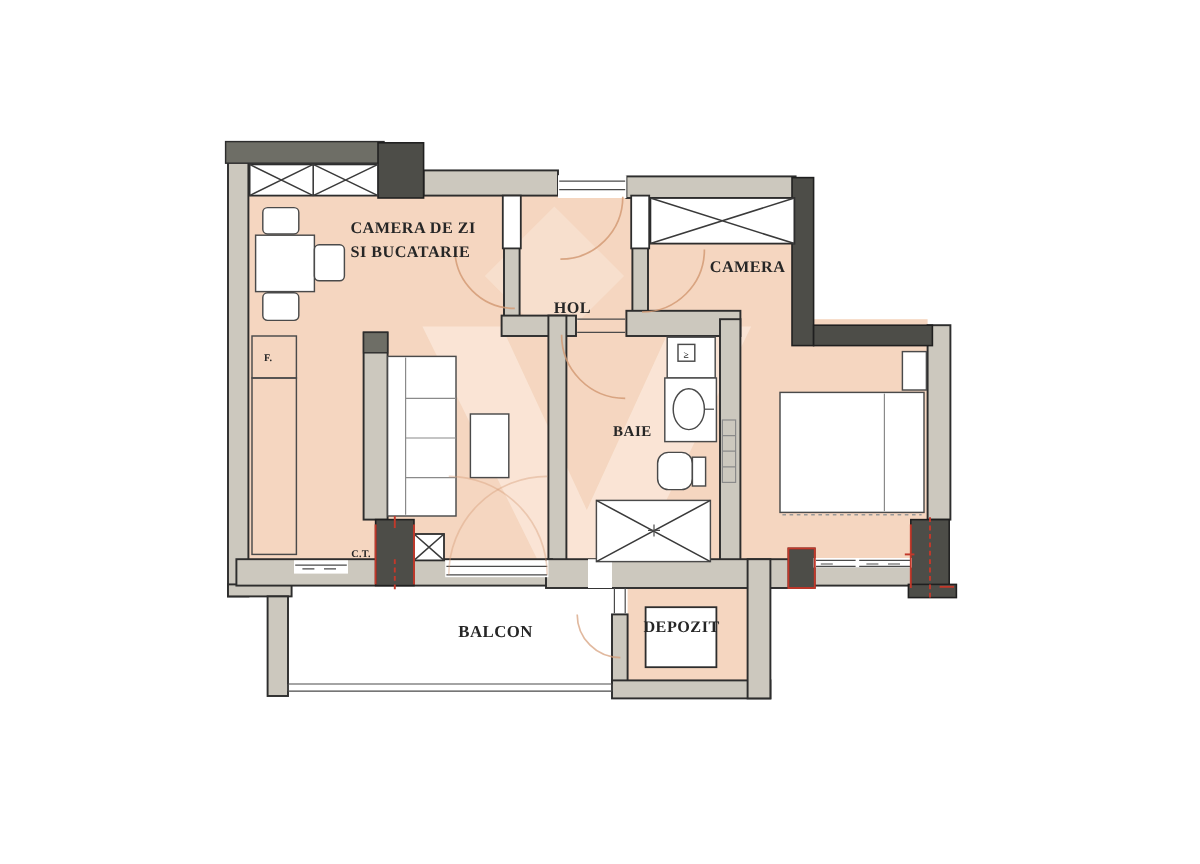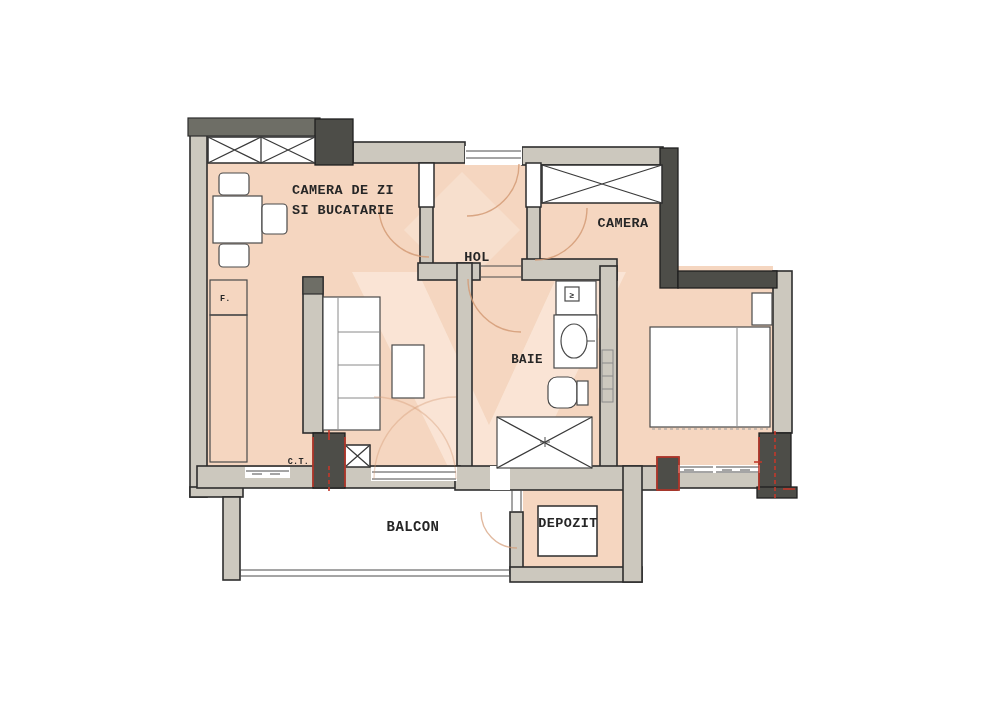--- a/index.html
+++ b/index.html
@@ -1,18 +1,18 @@
 <!DOCTYPE html>
 <html><head>
 <meta charset="utf-8">
 <title>Floor Plan</title>
 <style>
   html,body{margin:0;padding:0;background:#ffffff;}
   .page{width:1000px;height:720px;position:relative;background:#ffffff;overflow:hidden;
-        font-family:Liberation Mono, monospace;}
+        font-family:Liberation Serif, serif;}
   svg{display:block;}
   .walls rect{stroke:#2d2d2d;stroke-width:1.6;}
   .darkset rect{stroke:#1f1f1f;stroke-width:1.3;}
   .beamset rect{stroke:#2d2d2d;stroke-width:1.2;}
   .whitebox{fill:#ffffff;stroke:#2d2d2d;stroke-width:1.5;}
   .whiteplain{fill:#ffffff;stroke:none;}
   .xline{stroke:#3a3a3a;stroke-width:1.3;fill:none;}
   .thin{stroke:#4a4a4a;stroke-width:1;fill:none;}
   .furn{fill:#ffffff;stroke:#4a4a4a;stroke-width:1.2;}
   .furnline{stroke:#8a8a8a;stroke-width:1;fill:none;}

